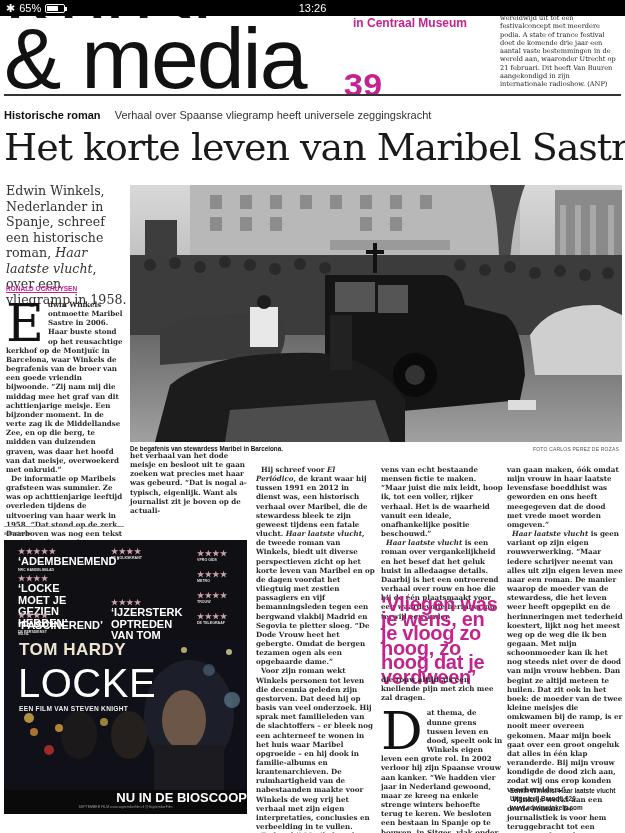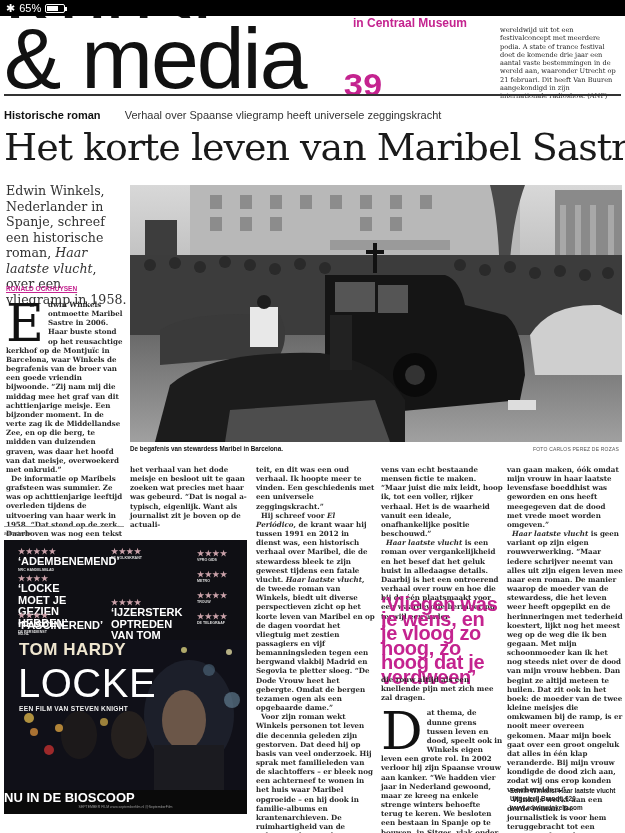--- a/index.html
+++ b/index.html
@@ -17,26 +17,26 @@
     .battery::after { content: ""; position: absolute; right: -3px; top: 2px; width: 2px; height: 4px; background: #fff; }
 
     
     .section-title { position: absolute; left: 4px; top: -10px; font-family: "Liberation Sans", sans-serif; font-size: 86px;
       line-height: 80px; letter-spacing: -2px; color: #111; font-weight: 400; }
     .section-title .ghost { display: block; height: 28px; overflow: hidden; line-height: 28px; font-size: 86px; }
     .museum { position: absolute; left: 353px; top: 16px; font-family: "Liberation Sans", sans-serif; font-weight: 700;
       color: #c4238f; font-size: 12px; }
     .museum-num { position: absolute; left: 343px; top: 24px; font-family: Liberation Mono, monospace; font-weight: 700;
       color: #c4238f; font-size: 34px; letter-spacing: -1px; margin-top: 44px; }
-    .brief { position: absolute; left: 500px; top: 14px; width: 118px; font-size: 6.6px; line-height: 8.3px; color: #222; margin-top: 12px; }
+    .brief { position: absolute; left: 500px; top: 14px; width: 118px; font-size: 6.6px; line-height: 8.3px; color: #222; }
     .rule { position: absolute; left: 4px; top: 94px; width: 617px; height: 2px; background: #333; }
 
     
     .kicker { position: absolute; left: 4px; top: 109px; font-family: "Liberation Sans", sans-serif; font-size: 11px; color: #333; }
-    .kicker b { color: #111; font-weight: 700; margin-right: 21px; }
+    .kicker b { color: #111; font-weight: 700; margin-right: 11px; }
     .headline { position: absolute; left: 4px; top: 124px; font-family: "DejaVu Serif", serif; font-size: 38px; line-height: 46px;
       color: #1a1a1a; letter-spacing: -1px; font-weight: 400; white-space: nowrap; }
 
     .intro { position: absolute; left: 6px; top: 183px; width: 122px; font-size: 12.6px; line-height: 15.5px; color: #333; }
     .byline { position: absolute; left: 6px; top: 285px; font-family: "Liberation Sans", sans-serif; font-size: 6.5px; font-weight: 700;
       color: #c4238f; text-decoration: underline; }
 
     .col { position: absolute; font-size: 7.1px; line-height: 9.15px; color: #2a2a2a; text-align: left; }
     .col p { text-indent: 5px; font-weight: bold; }
     .col p.first { text-indent: 0; }
@@ -55,29 +55,30 @@
     .ad { position: absolute; left: 4px; top: 540px; width: 243px; height: 274px; background: #0f0f14; overflow: hidden; color: #fff;
       font-family: "Liberation Sans", sans-serif; }
     .ad .quote { position: absolute; font-weight: 700; line-height: 1.05; }
     .ad .stars { color: #c9a0a8; font-size: 8px; letter-spacing: 0.5px; display: block; }
     .ad .q { font-size: 11px; display: block; }
     .ad .src { font-size: 3.6px; display: block; color: #ddd; margin-top: 1px; }
     .ad .actor { position: absolute; left: 15px; top: 100px; font-size: 17px; font-weight: 700; color: #efe6d0; letter-spacing: 0.5px; }
     .ad .title { position: absolute; left: 14px; top: 121px; font-size: 40px; font-weight: 400; color: #fff; letter-spacing: 0.5px; }
     .ad .sub { position: absolute; left: 15px; top: 165px; font-size: 6.6px; font-weight: 700; color: #eee; letter-spacing: 0.3px; }
     .ad .band { position: absolute; left: 0; top: 250px; width: 243px; height: 24px; background: #0a0a0a; }
-    .ad .cta { position: absolute; left: 0; width: 243px; top: 250px; text-align: left; font-size: 13px; font-weight: 700; color: #fff; }
+    .ad .cta { position: absolute; left: 0; width: 243px; top: 250px; text-align: right; font-size: 13px; font-weight: 700; color: #fff; }
     .ad .foot { position: absolute; left: 0; width: 243px; top: 265px; text-align: center; font-size: 3.5px; color: #999; }
 
     .sig { position: absolute; left: 510px; top: 787px; font-family: "Liberation Sans", sans-serif; font-weight: 700; font-size: 6.4px; line-height: 8.4px; color: #222; }
   </style>
 </head>
 <body>
 
 <div class="statusbar">
+  <div class="center">13:26</div>
   <div class="right">
     <span>✱</span>
     <span>65%</span>
     <span class="battery">
         <span class="fill" style="display:block;width:65%"></span>
       </span>
   </div>
 </div>
 
 <div class="section-title">
@@ -178,21 +179,21 @@
     <path d="M40 200 Q80 165 190 168 Q250 175 275 215 L275 257 L25 257 Z" fill="#1c1c1c"></path>
     <path d="M100 225 L245 215 L260 257 L95 257 Z" fill="#6e6e6e" opacity="0.6"></path>
     <rect x="120" y="122" width="28" height="40" fill="#e8e8e8"></rect>
     <circle cx="134" cy="117" r="7" fill="#1d1d1d"></circle>
     <rect x="200" y="130" width="22" height="55" fill="#222"></rect>
   </svg>
 </div>
 <div class="caption">De begafenis van stewardess Maribel in Barcelona.</div>
 <div class="credit">FOTO CARLOS PEREZ DE ROZAS</div>
 
-<div class="col" style="left:130px; top:465px; width:118px;">
+<div class="col" style="left:130px; top:451px; width:118px;">
   <p class="first">het verhaal van het dode meisje en besloot uit te gaan zoeken wat precies met haar was gebeurd. “Dat is nogal a-typisch, eigenlijk. Want als journalist zit je boven op de actuali-</p>
 </div>
 
 <div class="adrule"></div>
 <div class="adlabel">advertentie</div>
 <div class="ad">
   <div class="quote" style="left:14px;top:8px;width:90px;">
     <span class="stars">★★★★★</span>
     <span class="q">‘ADEMBENEMEND’</span>
     <span class="src">NRC HANDELSBLAD</span>
@@ -252,21 +253,20 @@
   </svg>
   <div class="actor">TOM HARDY</div>
   <div class="title">LOCKE</div>
   <div class="sub">EEN FILM VAN STEVEN KNIGHT</div>
   <div class="band"></div>
   <div class="cta">NU IN DE BIOSCOOP</div>
   <div class="foot">SEPTEMBER FILM   www.septemberfilm.nl   @SeptemberFilm</div>
 </div>
 
 <div class="col" style="left:256px; top:465px; width:120px;">
-  <p class="first">teit, en dit was een oud verhaal. Ik hoopte meer te vinden. Een geschiedenis met een universele zeggingskracht.”</p>
   <p><span>Hij schreef voor </span><i>El Periódico</i><span>, de krant waar hij tussen 1991 en 2012 in dienst was, een historisch verhaal over Maribel, die de stewardess bleek te zijn geweest tijdens een fatale vlucht. </span><i>Haar laatste vlucht</i><span>, de tweede roman van Winkels, biedt uit diverse perspectieven zicht op het korte leven van Maribel en op de dagen voordat het vliegtuig met zestien passagiers en vijf bemanningsleden tegen een bergwand vlakbij Madrid en Segovia te pletter sloeg. “De Dode Vrouw heet het gebergte. Omdat de bergen tezamen ogen als een opgebaarde dame.”</span></p>
   <p>Voor zijn roman wekt Winkels personen tot leven die decennia geleden zijn gestorven. Dat deed hij op basis van veel onderzoek. Hij sprak met familieleden van de slachtoffers – er bleek nog een achterneef te wonen in het huis waar Maribel opgroeide – en hij dook in familie-albums en krantenarchieven. De ruimhartigheid van de nabestaanden maakte voor Winkels de weg vrij het verhaal met zijn eigen interpretaties, conclusies en verbeelding in te vullen.</p>
   <p>Zo laat hij Maribel na de crash, te midden van wrakstukken, nog iets zeggen over het lot – een gewaagde, surrealistische en tegelijk ontroerende passage: “Ik zal papa eens verleiden tot een wandeling deze berg op. De berg van zijn dochter. Dat is nogal wat, erkent Winkels, om van de le-</p>
 </div>
 
 <div class="col" style="left:381px; top:465px; width:122px;">
   <p class="first">vens van echt bestaande mensen fictie te maken. “Maar juist die mix leidt, hoop ik, tot een voller, rijker verhaal. Het is de waarheid vanuit een ideale, onafhankelijke positie beschouwd.”</p>
   <p><i>Haar laatste vlucht</i><span> is een roman over vergankelijkheid en het besef dat het geluk huist in alledaagse details. Daarbij is het een ontroerend verhaal over rouw en hoe die bij de één plaatsmaakt voor een waardevolle herinnering, terwijl een ander</span></p>
 </div>
 <div class="pullquote">‘Vliegen was je wens, en je vloog zo hoog, zo hoog dat je verdween’</div>

